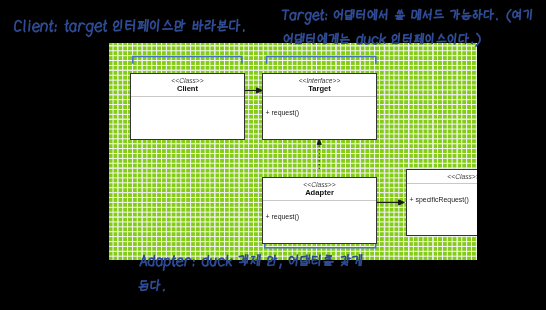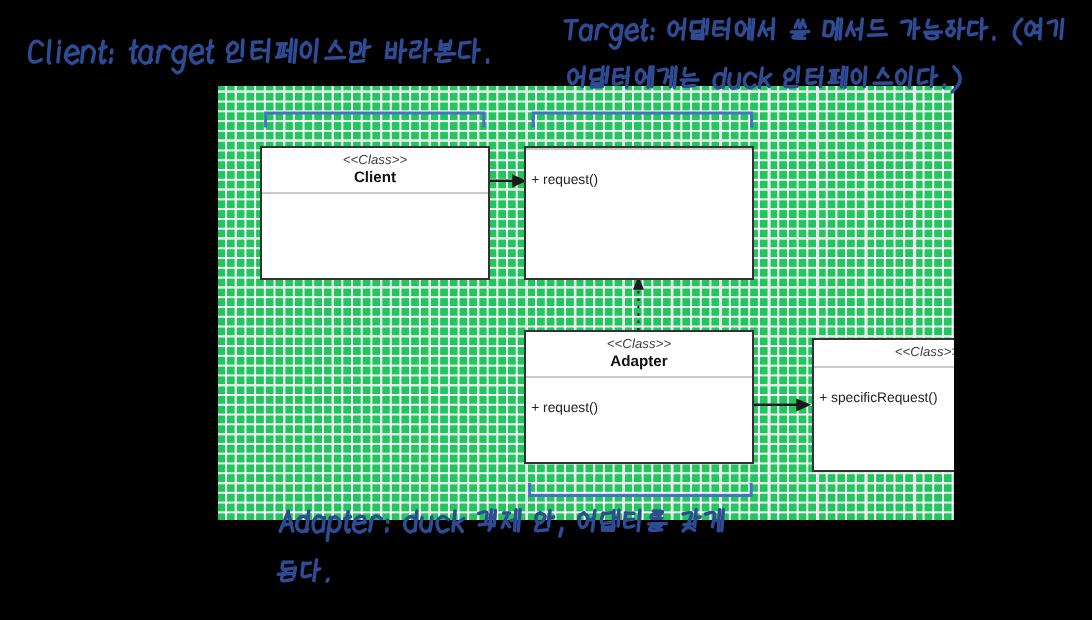--- a/index.html
+++ b/index.html
@@ -1,18 +1,18 @@
 <!DOCTYPE html>
 <html><head>
 <meta charset="utf-8">
 <style>
   html,body{margin:0;padding:0;background:#000;width:546px;height:310px;overflow:hidden;}
   body{font-family:"Liberation Sans",sans-serif;}
   #canvas{position:absolute;left:0;top:0;width:546px;height:310px;background:#000;}
-  #diagram{position:absolute;left:109px;top:43px;width:368px;height:217px;background:#22c55e;overflow:hidden;}
+  #diagram{position:absolute;left:109px;top:43px;width:368px;height:217px;background:#84cc16;overflow:hidden;}
   .grid{position:absolute;inset:0;
      background-image:
        linear-gradient(to right, #e9e9e9 1px, transparent 1px),
        linear-gradient(to bottom, #e9e9e9 1px, transparent 1px),
        linear-gradient(to right, #f8f8f8 1px, transparent 1px),
        linear-gradient(to bottom, #f8f8f8 1px, transparent 1px);
      background-size:24.27px 24.5px,24.27px 24.5px,4.854px 4.9px,4.854px 4.9px;
      background-position:8.4px 2.2px,8.4px 2.2px,3.55px 2.4px,3.55px 2.4px;}
   .cls{position:absolute;border:1.3px solid #333;background:#fff;box-sizing:border-box;}
   .hdr{text-align:center;padding-top:3.4px;padding-bottom:3.2px;}
@@ -52,25 +52,29 @@
 
     <div class="cls" id="box-client" style="left:21px;top:30px;width:115px;height:67px">
       <div class="hdr">
         <div class="stereo">&lt;&lt;Class&gt;&gt;</div>
         <div class="nm">Client</div>
       </div>
       <div class="sep"></div>
     </div>
 
     <div class="cls" id="box-target" style="left:153px;top:30px;width:115px;height:67px">
+      <div class="hdr">
+        <div class="stereo">&lt;&lt;Interface&gt;&gt;</div>
+        <div class="nm">Target</div>
+      </div>
       <div class="sep"></div>
       <div class="mem">+ request()</div>
     </div>
 
-    <div class="cls" id="box-adapter" style="left:153px;top:122px;width:115px;height:67px">
+    <div class="cls" id="box-adapter" style="left:153px;top:134px;width:115px;height:67px">
       <div class="hdr">
         <div class="stereo">&lt;&lt;Class&gt;&gt;</div>
         <div class="nm">Adapter</div>
       </div>
       <div class="sep"></div>
       <div class="mem">+ request()</div>
     </div>
 
     <div class="cls" id="box-adaptee" style="left:297px;top:125.5px;width:115px;height:67px">
       <div class="hdr hdr-adaptee">

